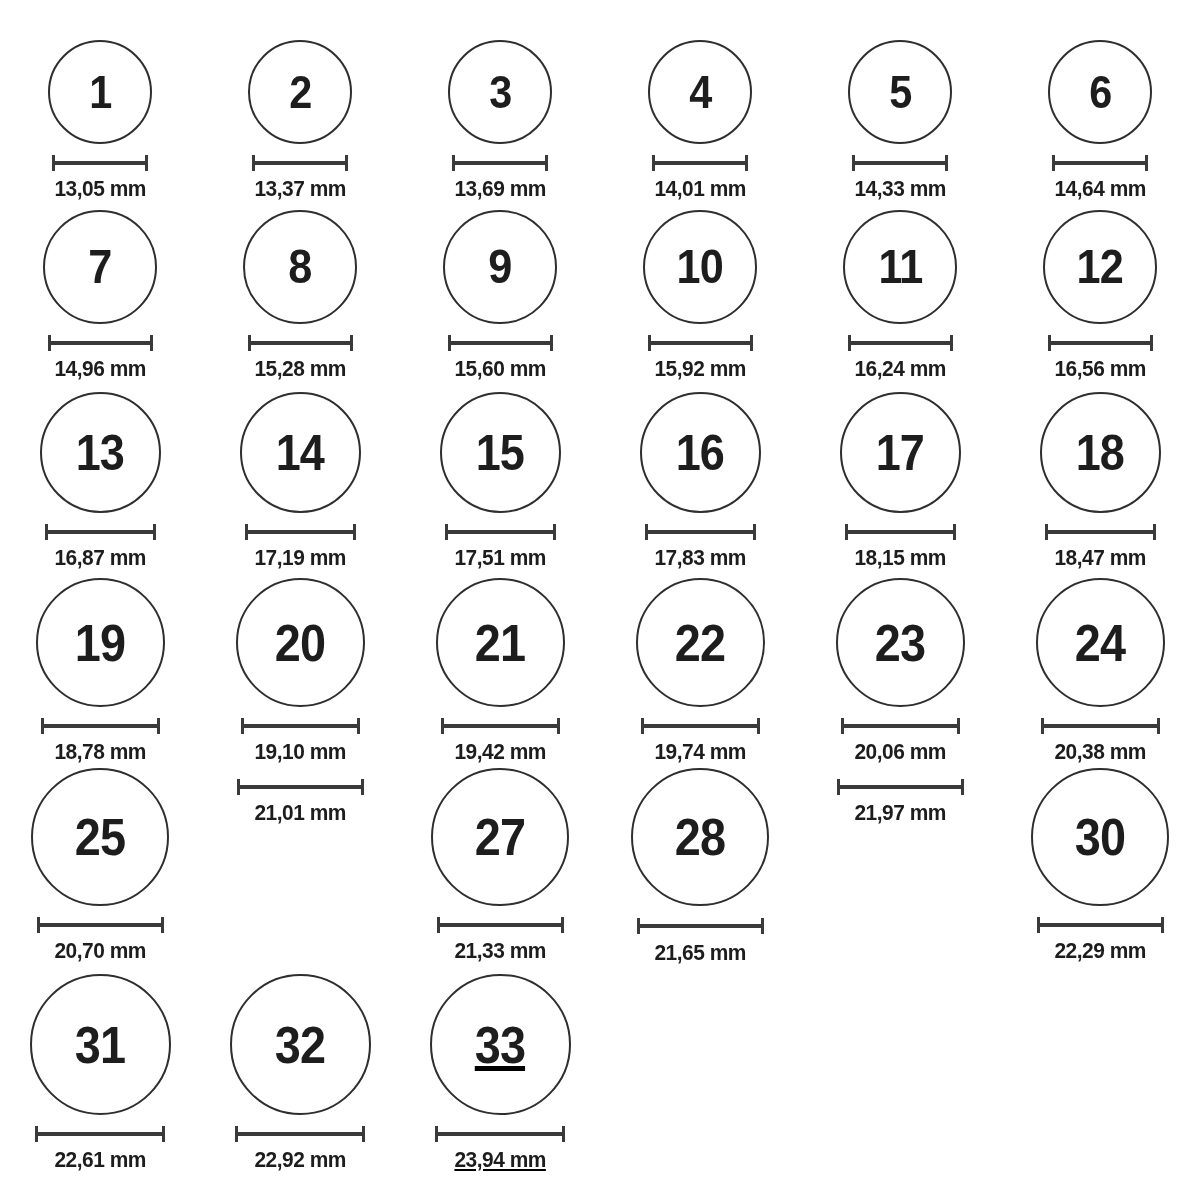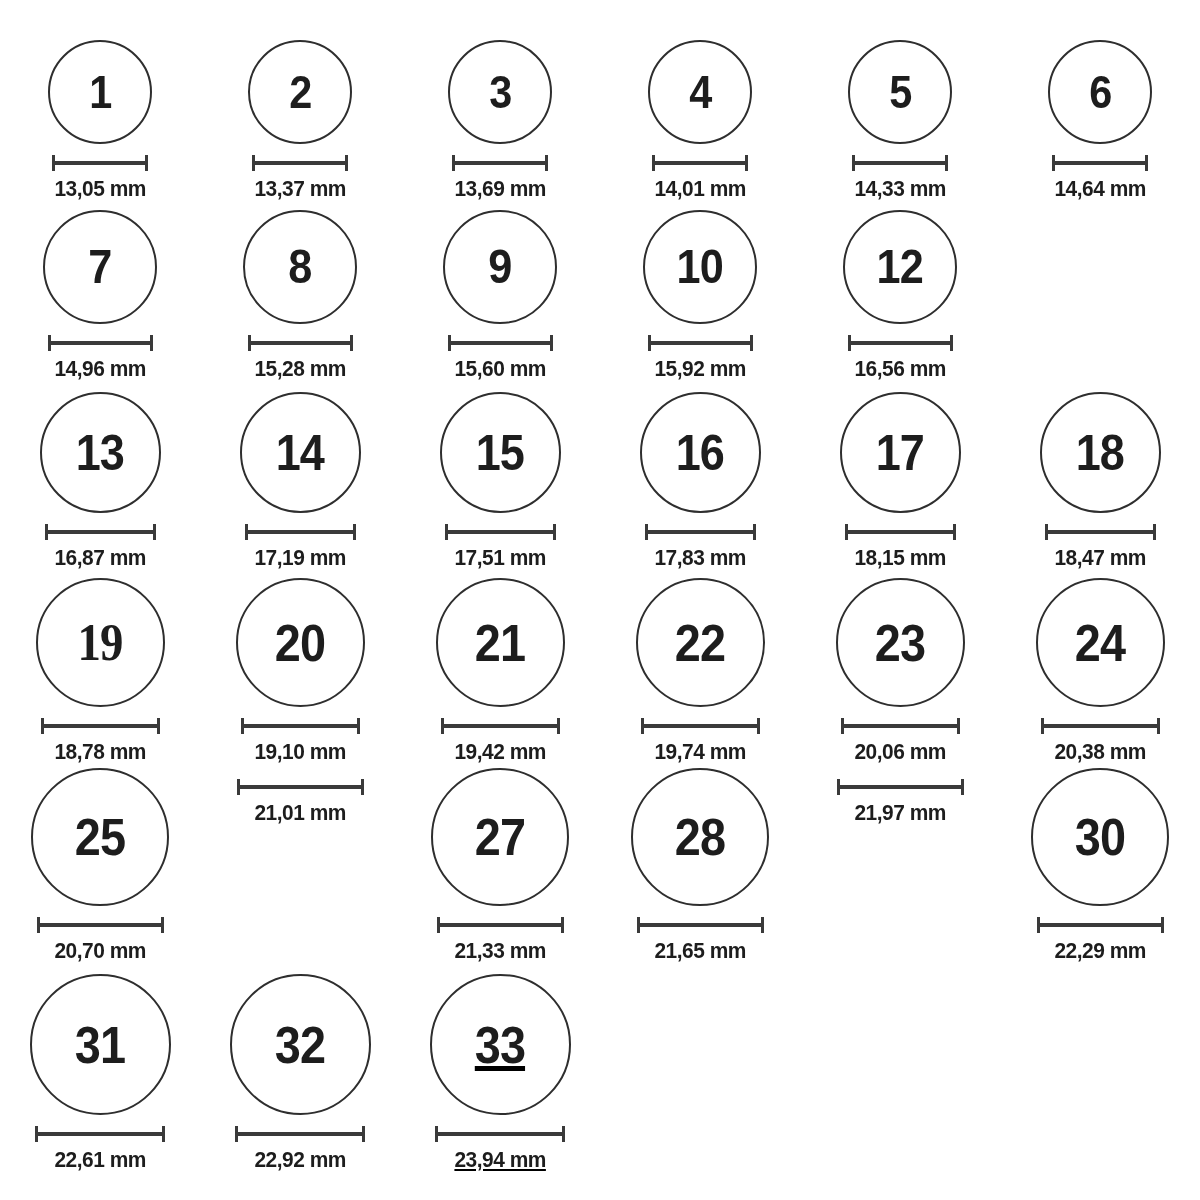--- a/index.html
+++ b/index.html
@@ -160,20 +160,29 @@
     <div class="ring-circle" style="width: 114px; height: 114px;">
       <span class="ring-number" style="font-size: 48px;">10</span>
     </div>
     <div class="measure-line" style="width: 105px;">
       <div class="measure-bar"></div>
     </div>
     <div class="diameter-label">15,92 mm</div>
   </div>
       <div class="size-cell" style="padding-top: 18px;">
     <div class="ring-circle" style="width: 114px; height: 114px;">
+      <span class="ring-number" style="font-size: 48px;">11</span>
+    </div>
+    <div class="measure-line" style="width: 105px;">
+      <div class="measure-bar"></div>
+    </div>
+    <div class="diameter-label">16,24 mm</div>
+  </div>
+      <div class="size-cell" style="padding-top: 18px;">
+    <div class="ring-circle" style="width: 114px; height: 114px;">
       <span class="ring-number" style="font-size: 48px;">12</span>
     </div>
     <div class="measure-line" style="width: 105px;">
       <div class="measure-bar"></div>
     </div>
     <div class="diameter-label">16,56 mm</div>
   </div>
     </div>
     <div class="size-row" style="height: 190px;">
       <div class="size-cell" style="padding-top: 12px;">
@@ -226,21 +235,21 @@
       <span class="ring-number" style="font-size: 50px;">18</span>
     </div>
     <div class="measure-line" style="width: 111px;">
       <div class="measure-bar"></div>
     </div>
     <div class="diameter-label">18,47 mm</div>
   </div>
     </div>
     <div class="size-row" style="height: 194px;">
       <div class="size-cell" style="padding-top: 8px;">
-    <div class="ring-circle" style="width: 129px; height: 129px; font-family: Liberation Serif, serif;">
+    <div class="ring-circle" style="width: 129px; height: 129px;">
       <span class="ring-number" style="font-size: 52px;">19</span>
     </div>
     <div class="measure-line" style="width: 119px;">
       <div class="measure-bar"></div>
     </div>
     <div class="diameter-label">18,78 mm</div>
   </div>
       <div class="size-cell" style="padding-top: 8px;">
     <div class="ring-circle" style="width: 129px; height: 129px;">
       <span class="ring-number" style="font-size: 52px;">20</span>
@@ -305,21 +314,21 @@
   </div>
       <div class="size-cell" style="padding-top: 4px;">
     <div class="ring-circle" style="width: 138px; height: 138px;">
       <span class="ring-number" style="font-size: 52px;">27</span>
     </div>
     <div class="measure-line" style="width: 127px;">
       <div class="measure-bar"></div>
     </div>
     <div class="diameter-label">21,33 mm</div>
   </div>
-      <div class="size-cell" style="padding-top: 4px;">
+      <div class="size-cell" style="padding-top: 4px; justify-content: space-between;">
     <div class="ring-circle" style="width: 138px; height: 138px;">
       <span class="ring-number" style="font-size: 52px;">28</span>
     </div>
     <div class="measure-line" style="width: 127px;">
       <div class="measure-bar"></div>
     </div>
     <div class="diameter-label">21,65 mm</div>
   </div>
       <div class="size-cell" style="padding-top: 4px;">
     <div class="measure-line" style="width: 127px;">

